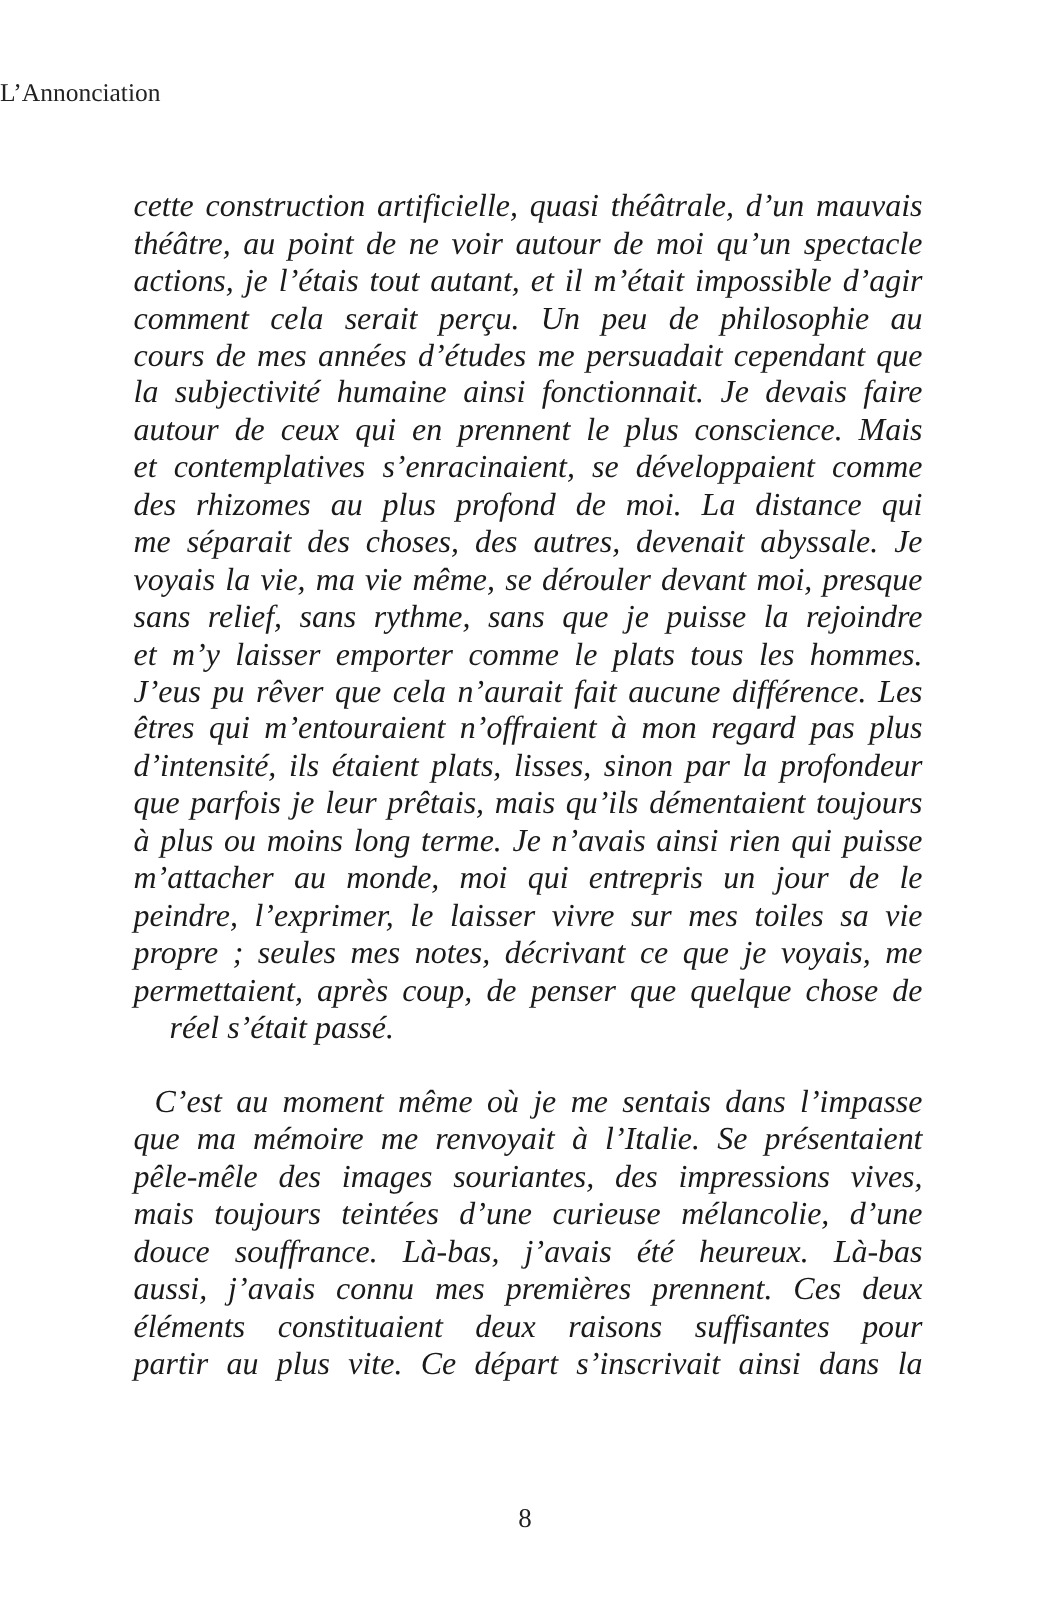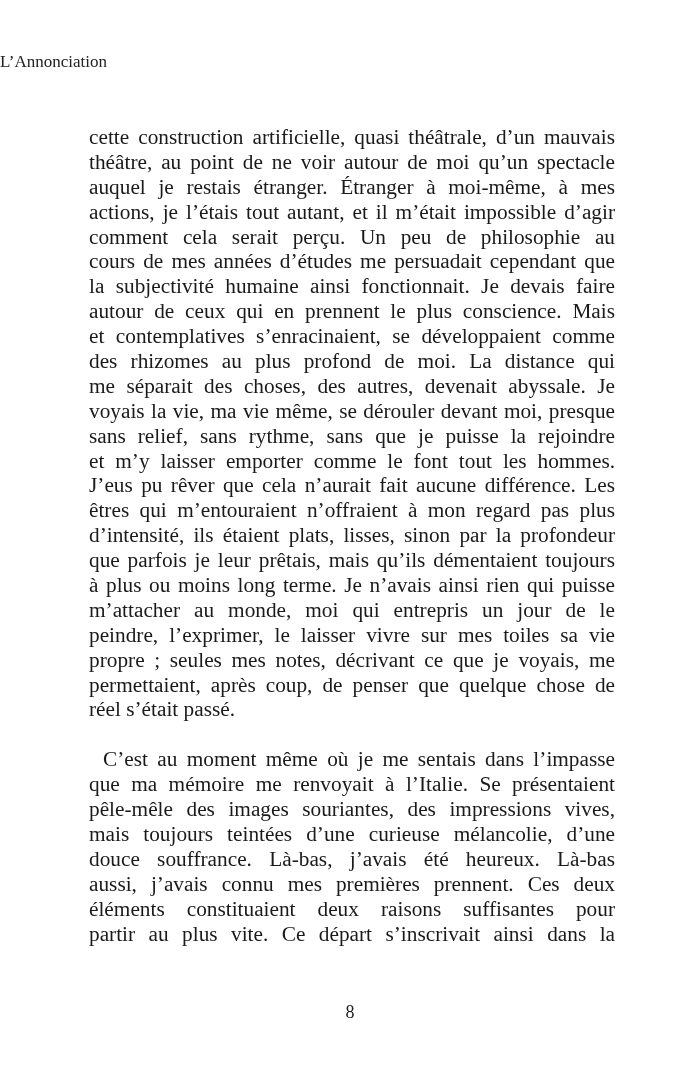--- a/index.html
+++ b/index.html
@@ -24,30 +24,32 @@
       line-height: 24px;
       color: #222;
     }
     .page-body {
       position: absolute;
       top: 125px;
       left: 89px;
       width: 526px;
       font-size: 21.3px;
       line-height: 24.9px;
+      font-style: italic;
     }
     .line {
       display: block;
       text-align: justify;
       text-align-last: justify;
       white-space: nowrap;
       height: 24.9px;
     }
     .line.last {
       text-align-last: left;
+      margin-left: 24px;
     }
     .line.indent {
       text-indent: 14px;
     }
     .para-gap {
       height: 24.9px;
     }
     .folio {
       position: absolute;
       top: 1000px;
@@ -61,32 +63,31 @@
   </style>
 </head>
 <body>
 
 <div class="running-head">L’Annonciation</div>
 
 <div class="page-body">
   <div>
     <span class="line">cette construction artificielle, quasi théâtrale, d’un mauvais</span>
     <span class="line">théâtre, au point de ne voir autour de moi qu’un spectacle</span>
-    <span class="line">auquel je restais étranger. Étranger à moi-même, à mes</span>
     <span class="line">actions, je l’étais tout autant, et il m’était impossible d’agir</span>
     <span class="line">comment cela serait perçu. Un peu de philosophie au</span>
     <span class="line">cours de mes années d’études me persuadait cependant que</span>
     <span class="line">la subjectivité humaine ainsi fonctionnait. Je devais faire</span>
     <span class="line">autour de ceux qui en prennent le plus conscience. Mais</span>
     <span class="line">et contemplatives s’enracinaient, se développaient comme</span>
     <span class="line">des rhizomes au plus profond de moi. La distance qui</span>
     <span class="line">me séparait des choses, des autres, devenait abyssale. Je</span>
     <span class="line">voyais la vie, ma vie même, se dérouler devant moi, presque</span>
     <span class="line">sans relief, sans rythme, sans que je puisse la rejoindre</span>
-    <span class="line">et m’y laisser emporter comme le font tout les hommes.</span>
+    <span class="line">et m’y laisser emporter comme le plats tous les hommes.</span>
     <span class="line">J’eus pu rêver que cela n’aurait fait aucune différence. Les</span>
     <span class="line">êtres qui m’entouraient n’offraient à mon regard pas plus</span>
     <span class="line">d’intensité, ils étaient plats, lisses, sinon par la profondeur</span>
     <span class="line">que parfois je leur prêtais, mais qu’ils démentaient toujours</span>
     <span class="line">à plus ou moins long terme. Je n’avais ainsi rien qui puisse</span>
     <span class="line">m’attacher au monde, moi qui entrepris un jour de le</span>
     <span class="line">peindre, l’exprimer, le laisser vivre sur mes toiles sa vie</span>
     <span class="line">propre ; seules mes notes, décrivant ce que je voyais, me</span>
     <span class="line">permettaient, après coup, de penser que quelque chose de</span>
     <span class="line last">réel s’était passé.</span>

